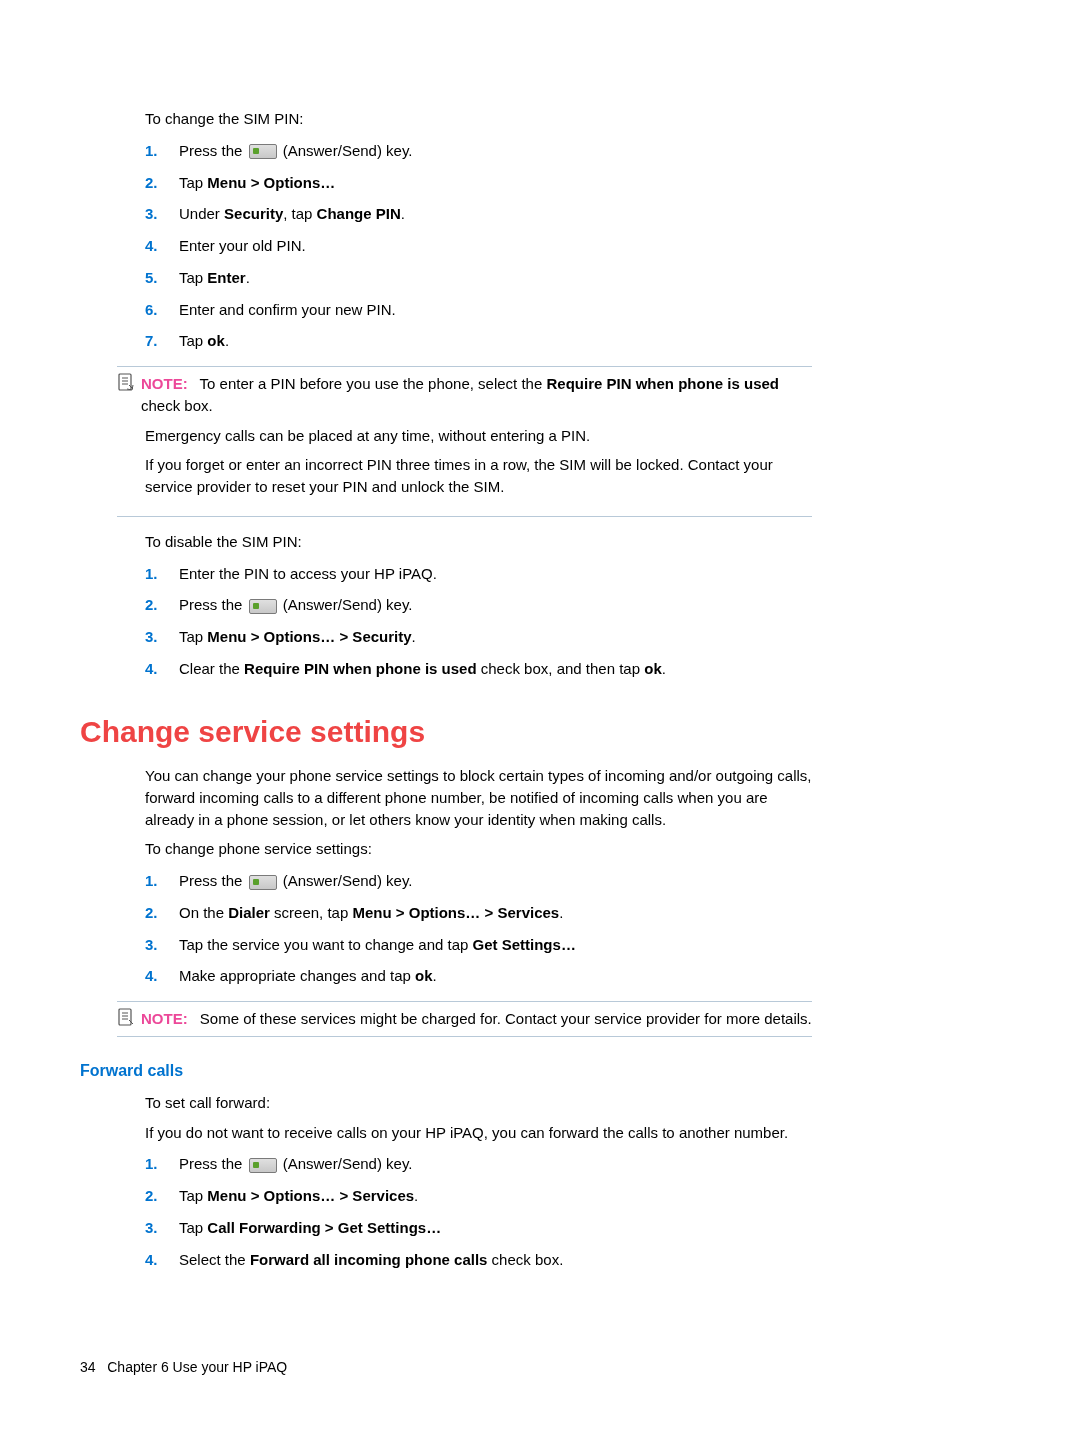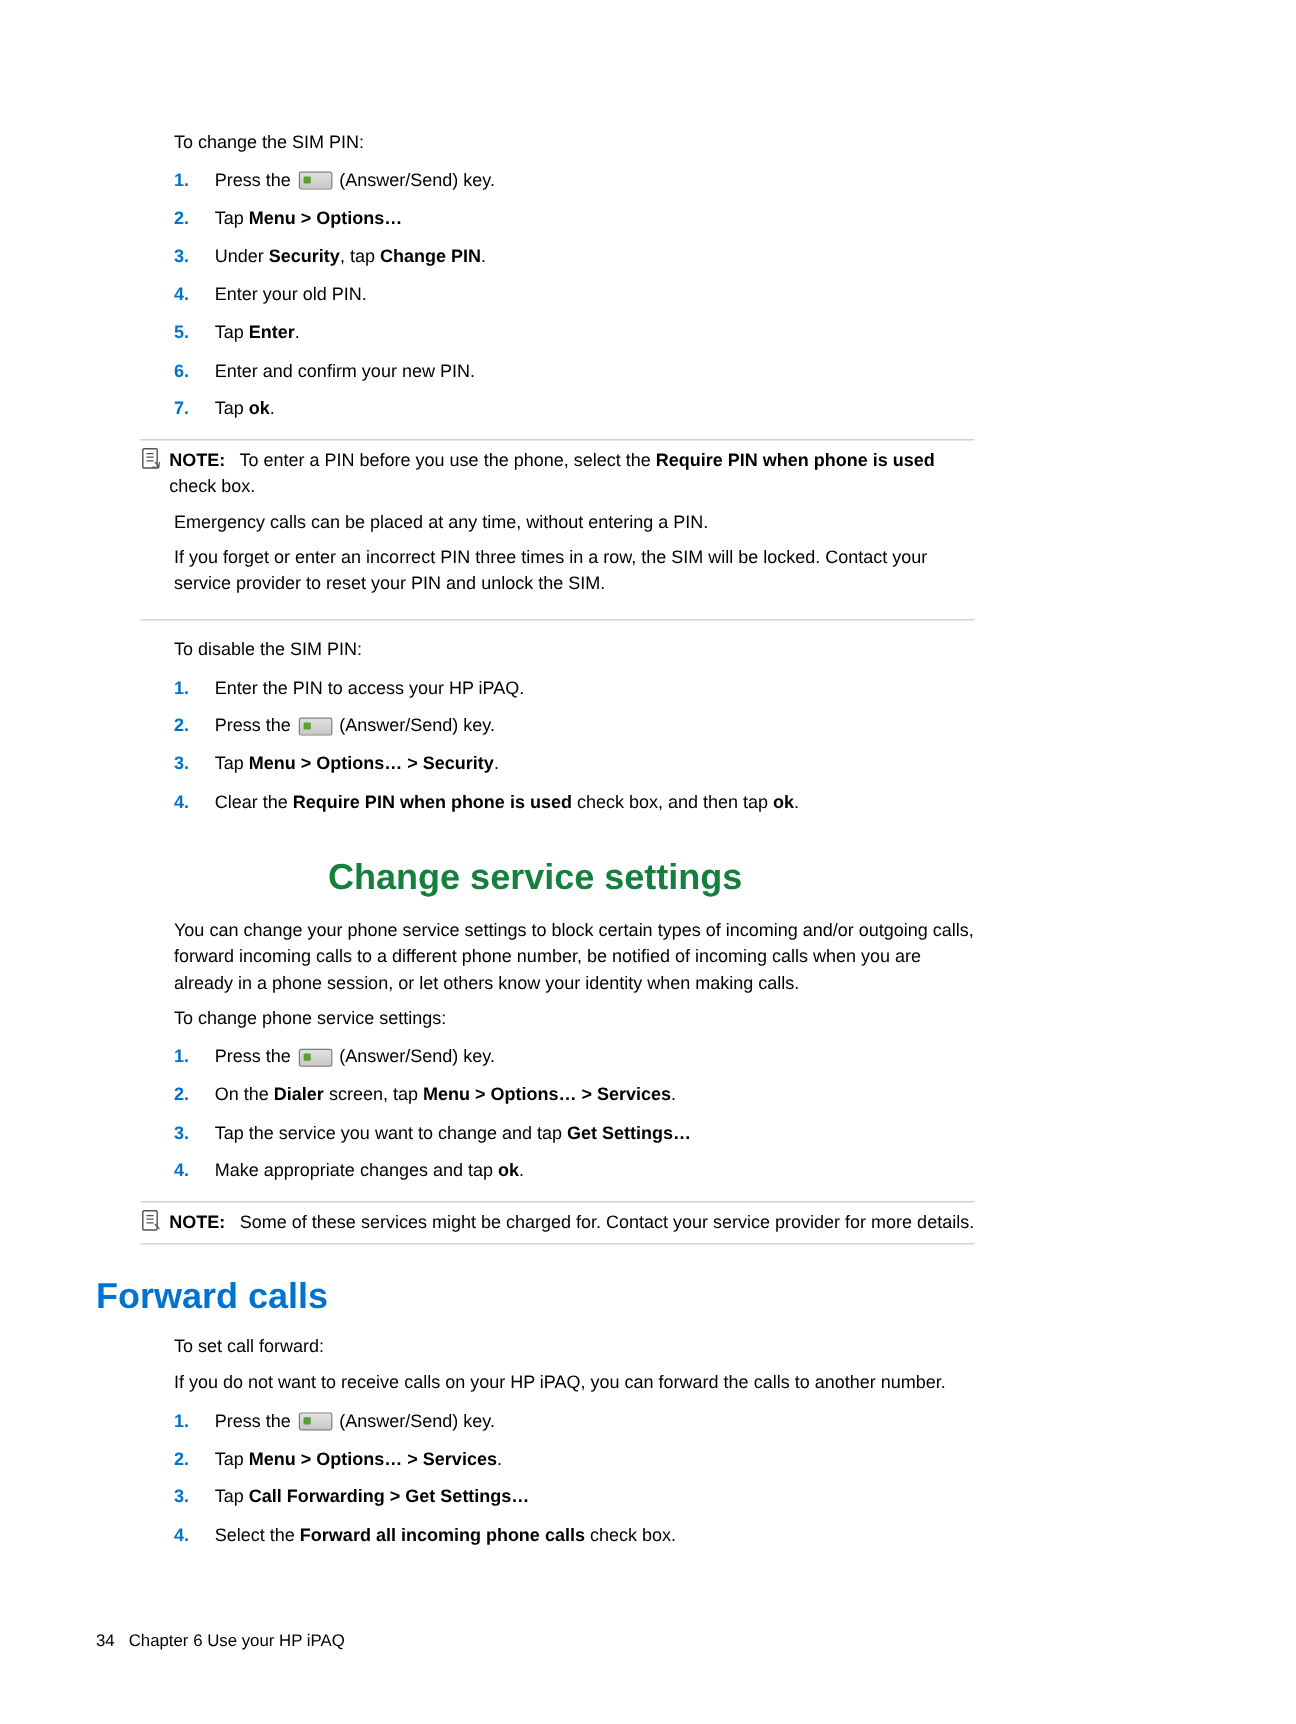--- a/index.html
+++ b/index.html
@@ -67,45 +67,44 @@
     margin: 14px 0 14px -28px;
   }
   .note-icon {
     display: inline-block;
     width: 18px;
     height: 18px;
     vertical-align: middle;
     margin-right: 6px;
   }
   .note-label {
-    color: #000000;
+    color: #ec4899;
     font-weight: bold;
     margin-right: 8px;
   }
   .note-text-block{
     display:block;
     margin-left:28px;
   }
   .note-first-line{
     display:flex;
     align-items:flex-start;
   }
   .note-first-line .note-rest{
     flex:1;
   }
   h1.section-h1 {
-    color: #15803d;
+    color: #ef4444;
     font-size: 30px;
     font-weight: bold;
     margin: 30px 0 12px -65px;
-    text-align: center;
   }
   h2.section-h2 {
     color: #0073cf;
-    font-size: 30px;
+    font-size: 16px;
     font-weight: bold;
     margin: 22px 0 10px -65px;
   }
   .footer {
     position: absolute;
     left: 80px;
     bottom: 60px;
     font-size: 14px;
   }
 </style>

